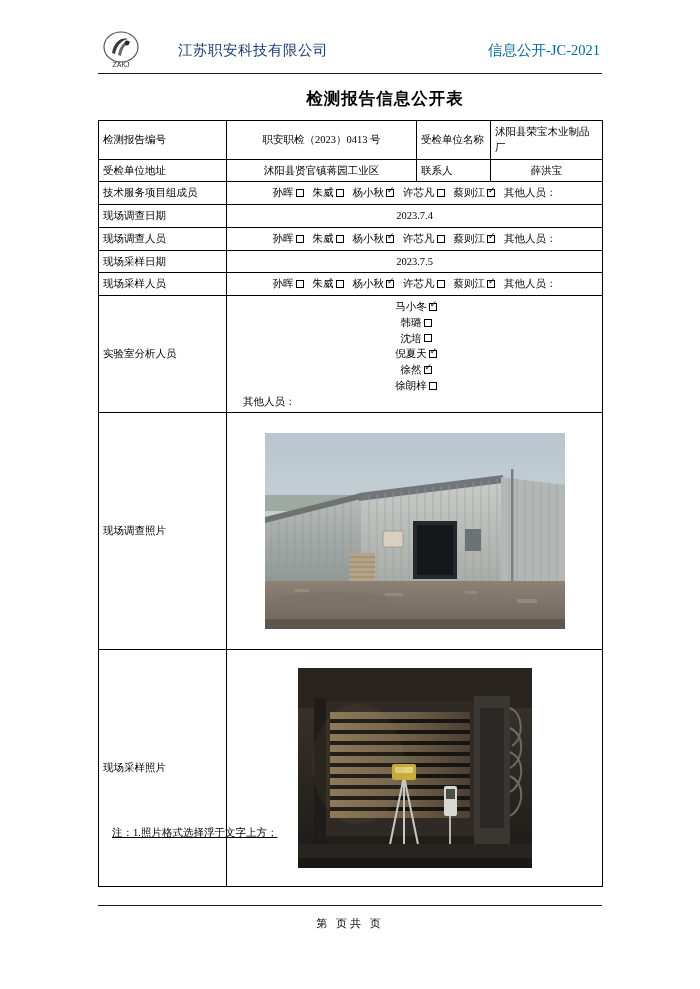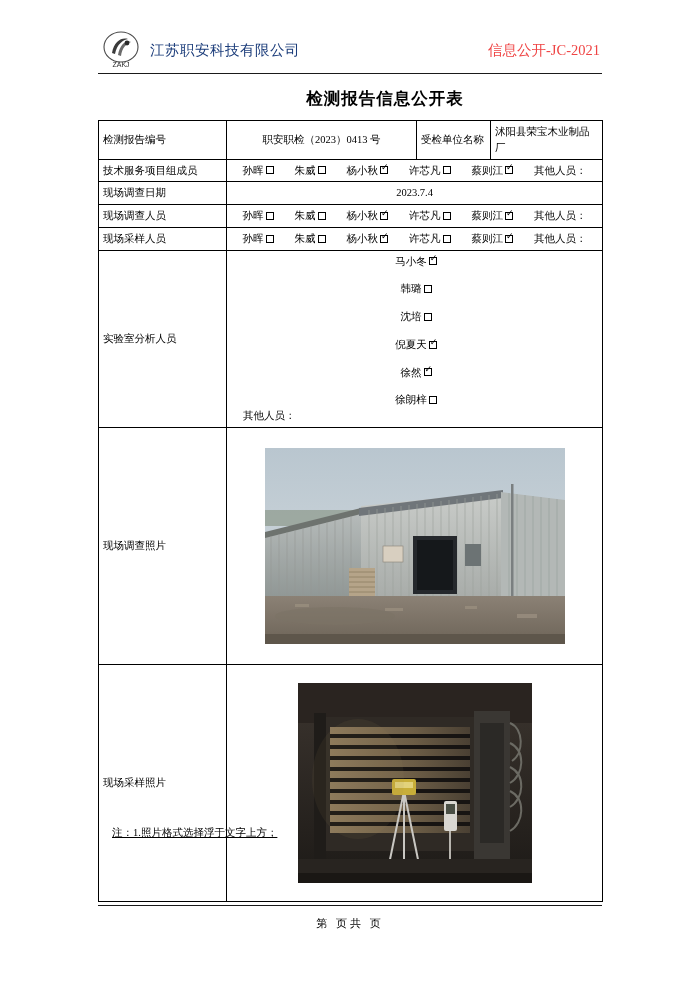--- a/index.html
+++ b/index.html
@@ -47,24 +47,25 @@
     flex: 0 0 auto;
   }
   .logo svg { display: block; }
   .company-name {
     font-size: 14.5px;
     letter-spacing: 0.5px;
     color: #1b3c7a;
     font-family: "Liberation Serif", "DejaVu Serif", serif;
     font-weight: normal;
     white-space: nowrap;
+    margin-left: 28px;
   }
   .header-right {
     font-size: 14.5px;
-    color: #ef4444;
+    color: #0369a1;
     white-space: nowrap;
     padding-right: 2px;
   }
 
   
   .doc-title {
     position: absolute;
     top: 88px;
     left: 0;
     width: 700px;
@@ -93,21 +94,21 @@
   }
   .c-center { text-align: center; }
   .c-left { text-align: left; }
   .lbl { text-align: left; white-space: nowrap; }
 
   .staff-line {
     display: flex;
     flex-wrap: wrap;
     align-items: center;
     justify-content: center;
-    gap: 12px;
+    gap: 0px;
   }
   .staff-line.left {
     justify-content: flex-start;
     flex-direction: column;
   }
   .person {
     display: inline-flex;
     align-items: center;
     white-space: nowrap;
     margin-right: 9px;
@@ -211,20 +212,26 @@
       <col style="width:112px">
     </colgroup>
     <tbody>
       <tr>
         <td class="lbl">检测报告编号</td>
         <td class="c-center">职安职检（2023）0413 号</td>
         <td class="lbl">受检单位名称</td>
         <td class="c-left">沭阳县荣宝木业制品厂</td>
       </tr>
       <tr>
+        <td class="lbl">受检单位地址</td>
+        <td class="c-center">沭阳县贤官镇蒋园工业区</td>
+        <td class="lbl">联系人</td>
+        <td class="c-center">薛洪宝</td>
+      </tr>
+      <tr>
         <td class="lbl">技术服务项目组成员</td>
         <td colspan="3">
           <div class="staff-line">
               <span class="person">
                 <span class="nm">孙晖</span>
                 <span class="box"></span>
               </span>
               <span class="person">
                 <span class="nm">朱威</span>
                 <span class="box"></span>
@@ -269,20 +276,24 @@
                 <span class="nm">许芯凡</span>
                 <span class="box"></span>
               </span>
               <span class="person">
                 <span class="nm">蔡则江</span>
                 <span class="box checked"></span>
               </span>
               <span class="others">其他人员：</span>
             </div>
         </td>
+      </tr>
+      <tr>
+        <td class="lbl">现场采样日期</td>
+        <td colspan="3" class="c-center">2023.7.5</td>
       </tr>
       <tr>
         <td class="lbl">现场采样人员</td>
         <td colspan="3">
           <div class="staff-line">
               <span class="person">
                 <span class="nm">孙晖</span>
                 <span class="box"></span>
               </span>
               <span class="person">

